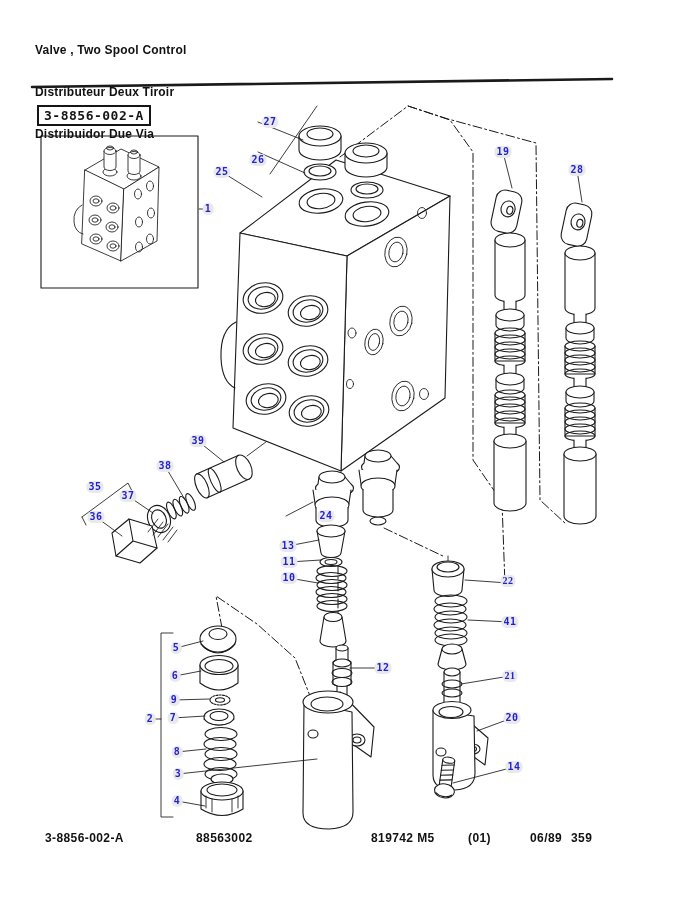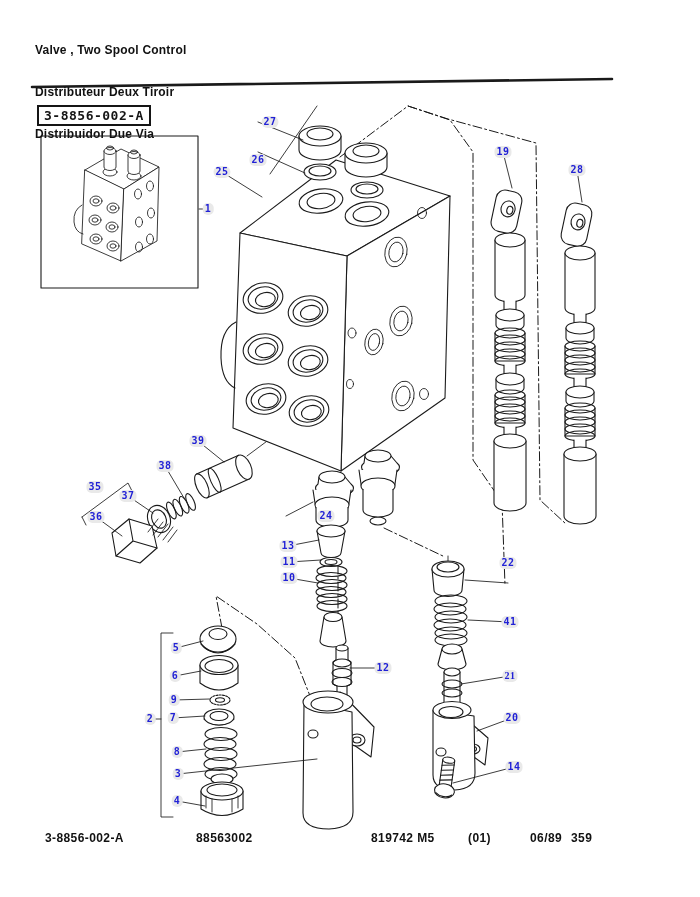--- a/index.html
+++ b/index.html
@@ -396,21 +396,21 @@
       <div class="callout" style="left: 198px; top: 441px;">39</div>
       <div class="callout" style="left: 165px; top: 466px;">38</div>
       <div class="callout" style="left: 95px; top: 487px;">35</div>
       <div class="callout" style="left: 128px; top: 496px;">37</div>
       <div class="callout" style="left: 96px; top: 517px;">36</div>
       <div class="callout" style="left: 286px; top: 516px; margin-left: 40px;">24</div>
       <div class="callout" style="left: 288px; top: 546px;">13</div>
       <div class="callout" style="left: 289px; top: 562px;">11</div>
       <div class="callout" style="left: 289px; top: 578px;">10</div>
       <div class="callout" style="left: 383px; top: 668px;">12</div>
-      <div class="callout" style="left: 508px; top: 563px;">22</div>
+      <div class="callout" style="left: 508px; top: 581px; font-family: Liberation Serif, serif;">22</div>
       <div class="callout" style="left: 510px; top: 622px;">41</div>
       <div class="callout" style="left: 510px; top: 676px; font-family: Liberation Serif, serif;">21</div>
       <div class="callout" style="left: 512px; top: 718px; text-align: right;">20</div>
       <div class="callout" style="left: 514px; top: 767px;">14</div>
       <div class="callout" style="left: 176px; top: 648px;">5</div>
       <div class="callout" style="left: 175px; top: 676px;">6</div>
       <div class="callout" style="left: 174px; top: 700px;">9</div>
       <div class="callout" style="left: 173px; top: 718px;">7</div>
       <div class="callout" style="left: 150px; top: 719px;">2</div>
       <div class="callout" style="left: 177px; top: 752px;">8</div>

